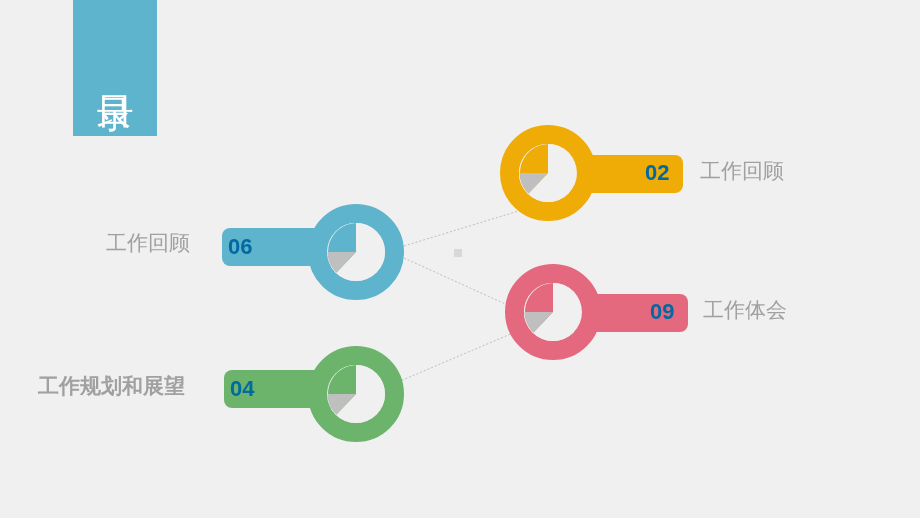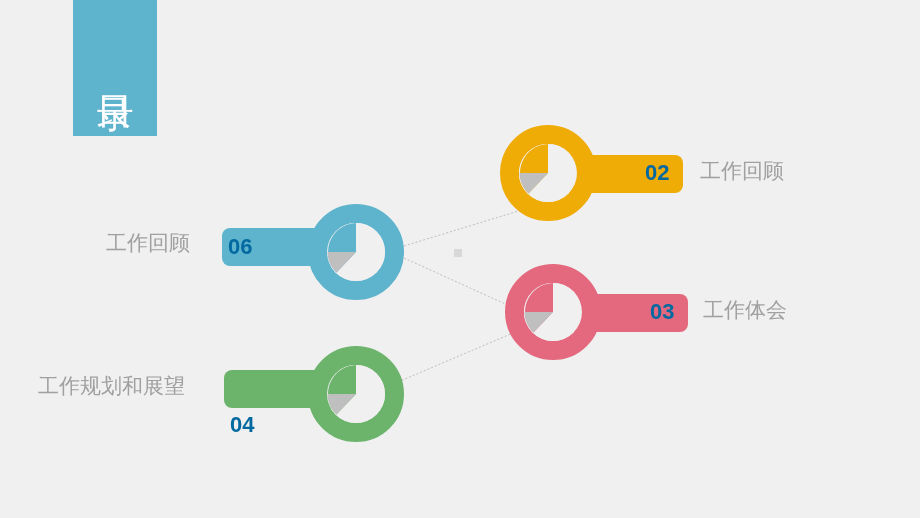--- a/index.html
+++ b/index.html
@@ -58,35 +58,35 @@
   .caption {
     position: absolute;
     color: #a0a0a0;
     font-size: 21px;
     line-height: 1;
     white-space: nowrap;
   }
   #caption-01 { left: 106px; top: 232px; text-align: right; }
   #caption-02 { left: 700px; top: 160px; }
   #caption-03 { left: 703px; top: 299px; text-align: center; }
-  #caption-04 { left: 38px; top: 375px; }
+  #caption-04 { left: 38px; top: 375px; font-weight: bold; }
 
   
   .num {
     position: absolute;
     color: #0369a1;
     font-size: 22px;
     font-weight: bold;
     line-height: 1;
     white-space: nowrap;
   }
   #num-01 { left: 228px; top: 236px; }
   #num-02 { left: 645px; top: 162px; }
   #num-03 { left: 650px; top: 301px; }
-  #num-04 { left: 230px; top: 378px; margin-top: 36px; }
+  #num-04 { left: 230px; top: 378px; }
 </style>
 </head>
 <body>
 
 <div id="slide">
 
   <div id="title-block">
     <span id="title-text">目录</span>
   </div>
 
@@ -133,21 +133,21 @@
       <rect x="224" y="370" width="140" height="38" rx="8" ry="8" fill="#6cb46c"></rect>
       <circle cx="356" cy="394" r="38.5" fill="none" stroke="#6cb46c" stroke-width="19"></circle>
       <circle cx="356" cy="394" r="29" fill="#f0f0f0"></circle>
       <path d="M 356 394 L 356 365 A 29 29 0 0 0 336.5 414.5 Z" fill="#6cb46c"></path>
       <path d="M 356 394 L 336.5 414.5 A 29 29 0 0 1 327.5 394 Z" fill="#bfbfbf"></path>
     </g>
   </svg>
 
   <span class="num" id="num-01">06</span>
   <span class="num" id="num-02">02</span>
-  <span class="num" id="num-03">03</span>
+  <span class="num" id="num-03">09</span>
   <span class="num" id="num-04">04</span>
 
   <span class="caption" id="caption-01">工作回顾</span>
   <span class="caption" id="caption-02">工作回顾</span>
   <span class="caption" id="caption-03">工作体会</span>
   <span class="caption" id="caption-04">工作规划和展望</span>
 
 </div>
 
 </body></html>

